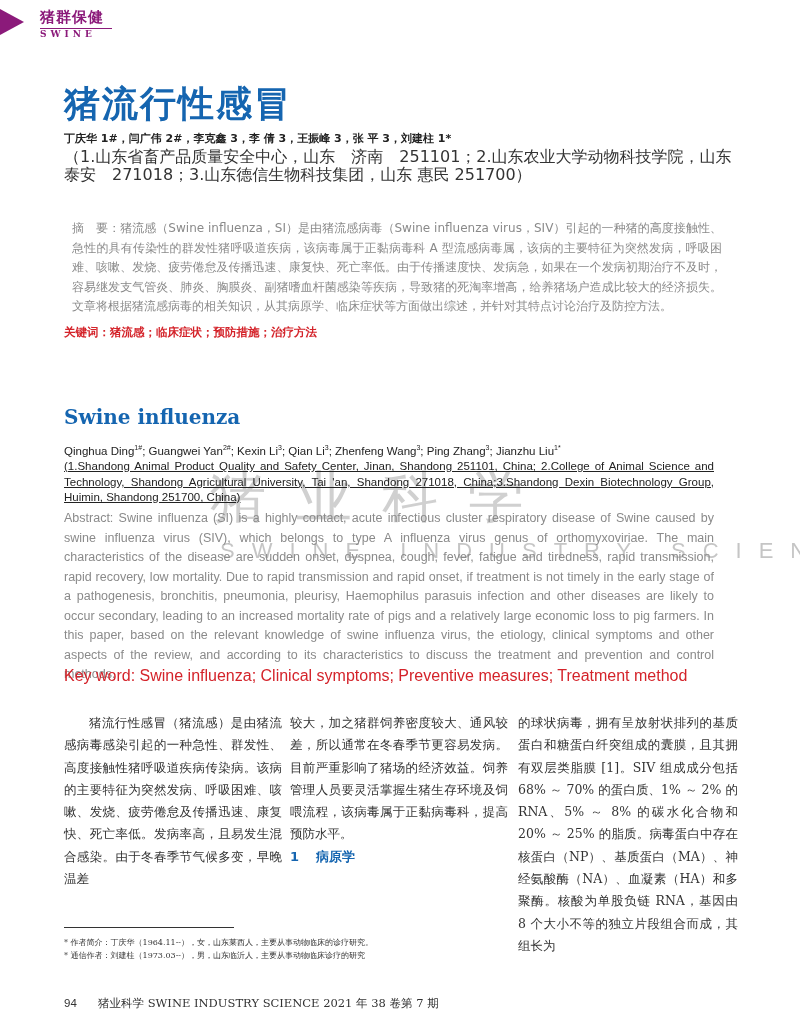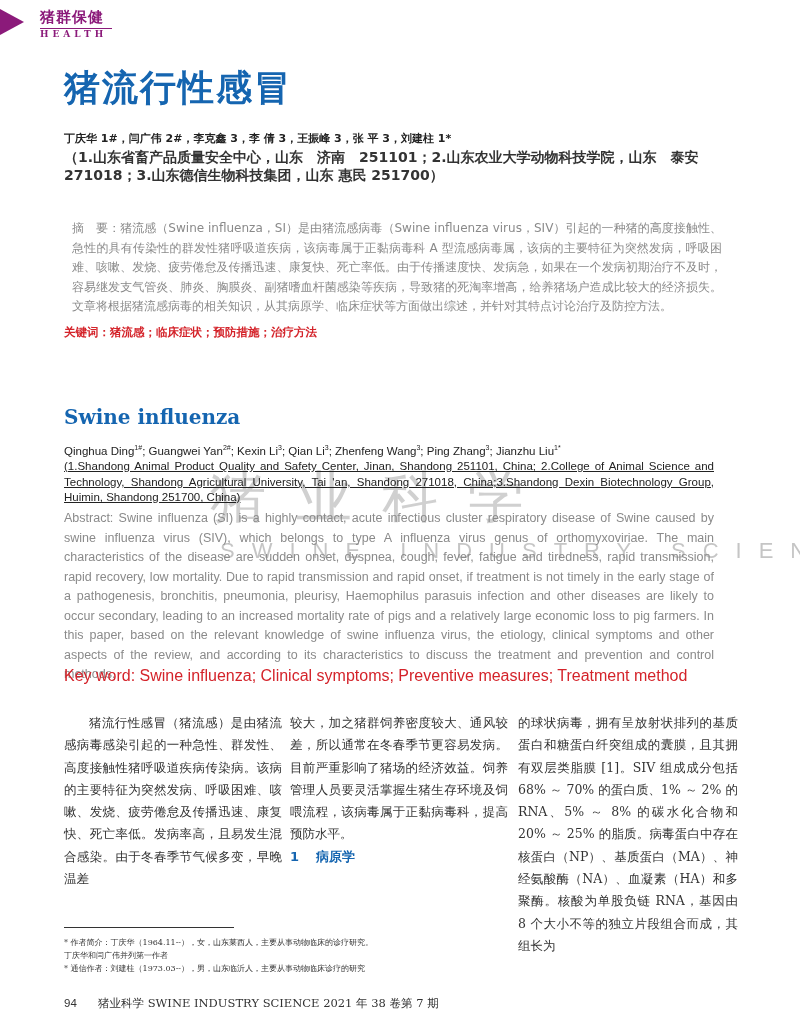--- a/index.html
+++ b/index.html
@@ -4,24 +4,24 @@
 <style>
   html, body { margin: 0; padding: 0; background: #ffffff; }
   body { width: 800px; height: 1015px; position: relative; overflow: hidden; font-family: "DejaVu Sans", sans-serif; color: #222; }
 
   .header-bar { position: absolute; left: 0; top: 6px; height: 32px; }
   .header-triangle { position: absolute; left: 0; top: 3px; width: 0; height: 0; border-top: 13px solid transparent; border-bottom: 13px solid transparent; border-left: 24px solid #8b1a7a; }
   .header-zh { position: absolute; left: 40px; top: 2px; font-size: 15px; font-weight: bold; color: #8b1a7a; letter-spacing: 1px; white-space: nowrap; }
   .header-rule { position: absolute; left: 40px; top: 22px; width: 72px; height: 1px; background: #8b1a7a; }
   .header-en { position: absolute; left: 40px; top: 23px; font-family: "DejaVu Serif", serif; font-size: 9px; font-weight: bold; color: #8b1a7a; letter-spacing: 4px; white-space: nowrap; }
 
-  .title-zh { position: absolute; left: 64px; top: 64px; font-family: "DejaVu Serif", serif; font-size: 36px; font-weight: bold; color: #1565b0; letter-spacing: 2px; white-space: nowrap; }
+  .title-zh { position: absolute; left: 64px; top: 80px; font-family: "DejaVu Serif", serif; font-size: 36px; font-weight: bold; color: #1565b0; letter-spacing: 2px; white-space: nowrap; }
 
   .authors-zh { position: absolute; left: 64px; top: 131px; font-size: 11px; font-weight: bold; color: #222; white-space: nowrap; }
-  .affil-zh { position: absolute; left: 64px; top: 148px; width: 680px; font-size: 14px; font-weight: bold; color: #333; line-height: 18px; }
+  .affil-zh { position: absolute; left: 64px; top: 148px; width: 680px; font-size: 16px; font-weight: normal; color: #333; line-height: 18px; }
 
   .abstract-zh { position: absolute; left: 64px; top: 219px; width: 650px; font-size: 12px; color: #8a8a8a; line-height: 19.5px; text-align: justify; margin-left: 8px; }
   .keywords-zh { position: absolute; left: 64px; top: 325px; font-size: 11.5px; font-weight: bold; color: #d4232a; white-space: nowrap; }
 
   .title-en { position: absolute; left: 64px; top: 405px; font-family: "DejaVu Serif", serif; font-size: 20px; font-weight: bold; color: #1565b0; white-space: nowrap; }
   .authors-en { position: absolute; left: 64px; top: 444px; font-family: "Liberation Sans", sans-serif; font-size: 11.5px; color: #222; white-space: nowrap; }
   .authors-en sup { font-size: 7px; }
   .affil-en { position: absolute; left: 64px; top: 459px; width: 650px; font-family: "Liberation Sans", sans-serif; font-size: 11.5px; color: #222; line-height: 15.5px; text-align: justify; text-decoration: underline; }
 
   .abstract-en { position: absolute; left: 64px; top: 509px; width: 650px; font-family: "Liberation Sans", sans-serif; font-size: 12.5px; color: #8a8a8a; line-height: 19.5px; text-align: justify; }
@@ -44,21 +44,21 @@
   .footer { position: absolute; left: 64px; top: 996px; font-family: "DejaVu Serif", serif; font-size: 11.5px; color: #333; white-space: nowrap; }
   .footer .page-num { display: inline-block; width: 34px; font-family: "Liberation Sans", sans-serif; }
 </style>
 </head>
 <body>
 
 <div class="header-bar">
   <div class="header-triangle"></div>
   <div class="header-zh">猪群保健</div>
   <div class="header-rule"></div>
-  <div class="header-en">HEALTH</div>
+  <div class="header-en">SWINE</div>
 </div>
 
 <div class="title-zh">猪流行性感冒</div>
 <div class="authors-zh">丁庆华 1#，闫广伟 2#，李克鑫 3，李 倩 3，王振峰 3，张 平 3，刘建柱 1*</div>
 <div class="affil-zh">（1.山东省畜产品质量安全中心，山东　济南　251101；2.山东农业大学动物科技学院，山东　泰安　271018；3.山东德信生物科技集团，山东 惠民 251700）</div>
 
 <div class="abstract-zh">摘　要：猪流感（Swine influenza，SI）是由猪流感病毒（Swine influenza virus，SIV）引起的一种猪的高度接触性、急性的具有传染性的群发性猪呼吸道疾病，该病毒属于正黏病毒科 A 型流感病毒属，该病的主要特征为突然发病，呼吸困难、咳嗽、发烧、疲劳倦怠及传播迅速、康复快、死亡率低。由于传播速度快、发病急，如果在一个发病初期治疗不及时，容易继发支气管炎、肺炎、胸膜炎、副猪嗜血杆菌感染等疾病，导致猪的死淘率增高，给养猪场户造成比较大的经济损失。文章将根据猪流感病毒的相关知识，从其病原学、临床症状等方面做出综述，并针对其特点讨论治疗及防控方法。</div>
 <div class="keywords-zh">关键词：猪流感；临床症状；预防措施；治疗方法</div>
 
 <div class="watermark-zh">猪业科学</div>
@@ -90,19 +90,18 @@
   </p>
 </div>
 
 <div class="body-col col3">
   <p style="margin:0">的球状病毒，拥有呈放射状排列的基质蛋白和糖蛋白纤突组成的囊膜，且其拥有双层类脂膜 [1]。SIV 组成成分包括 68% ～ 70% 的蛋白质、1% ～ 2% 的 RNA、5% ～ 8% 的碳水化合物和 20% ～ 25% 的脂质。病毒蛋白中存在核蛋白（NP）、基质蛋白（MA）、神经氨酸酶（NA）、血凝素（HA）和多聚酶。核酸为单股负链 RNA，基因由 8 个大小不等的独立片段组合而成，其组长为</p>
 </div>
 
 <div class="fn-rule"></div>
 <div class="footnotes">
   <div>* 作者简介：丁庆华（1964.11--），女，山东莱西人，主要从事动物临床的诊疗研究。</div>
-  <div>丁庆华和闫广伟并列第一作者</div>
   <div>* 通信作者：刘建柱（1973.03--），男，山东临沂人，主要从事动物临床诊疗的研究</div>
 </div>
 
 <div class="footer">
   <span class="page-num">94</span><span>猪业科学 SWINE INDUSTRY SCIENCE 2021 年 38 卷第 7 期</span>
 </div>
 
 </body></html>

